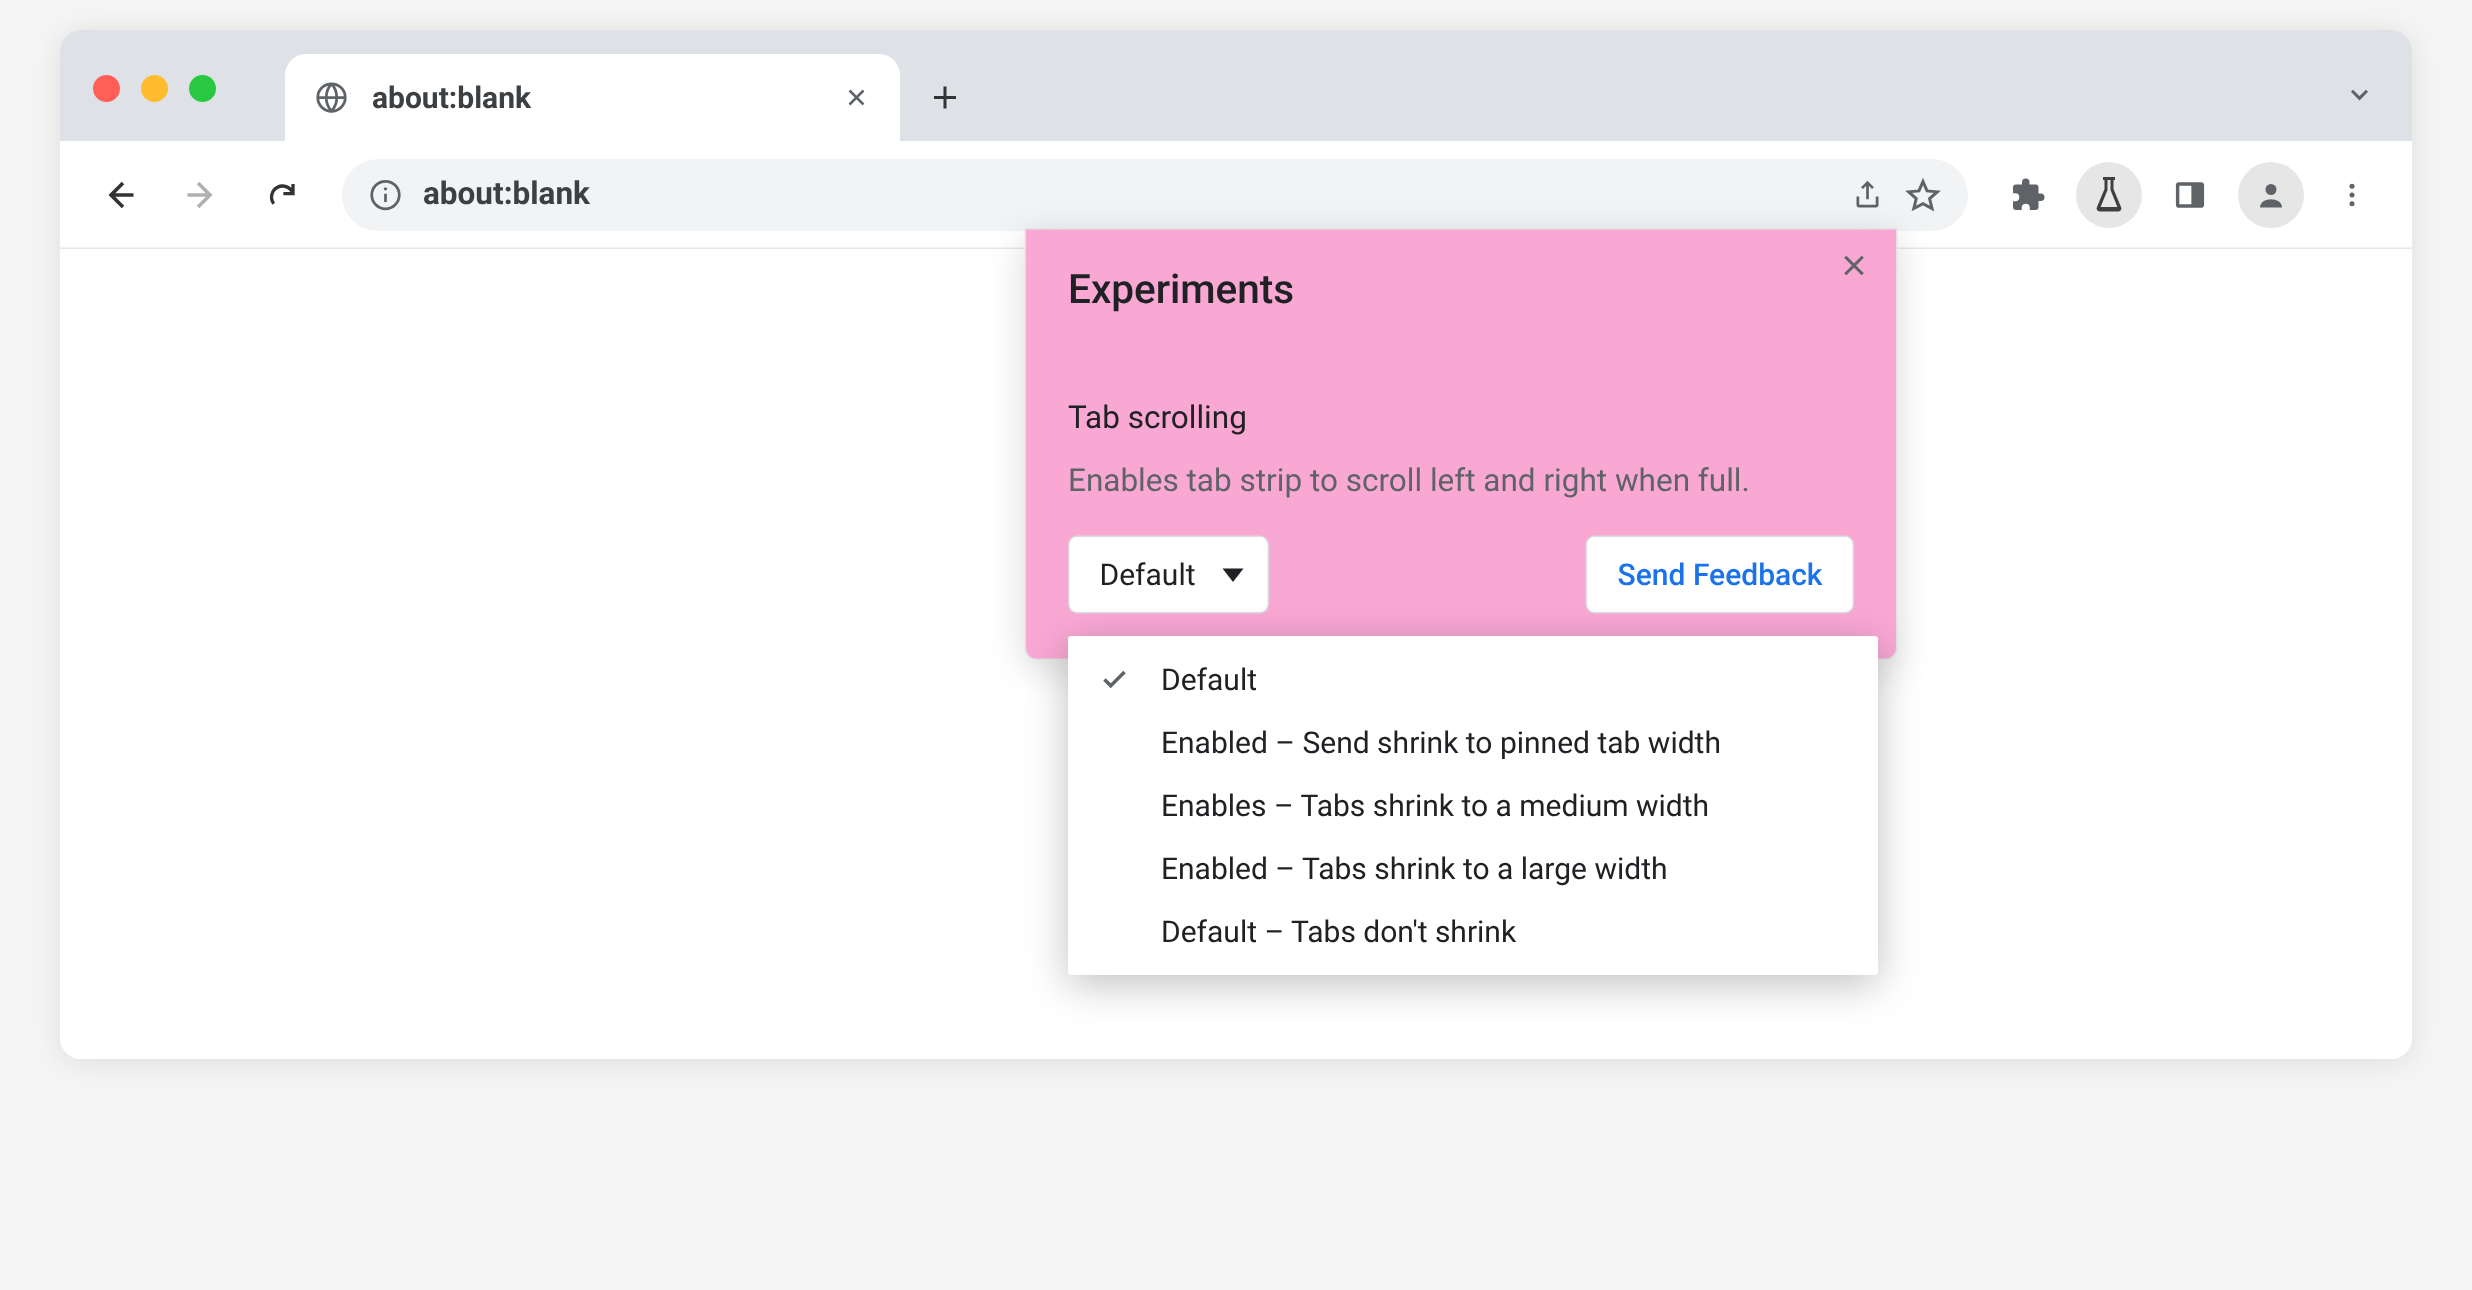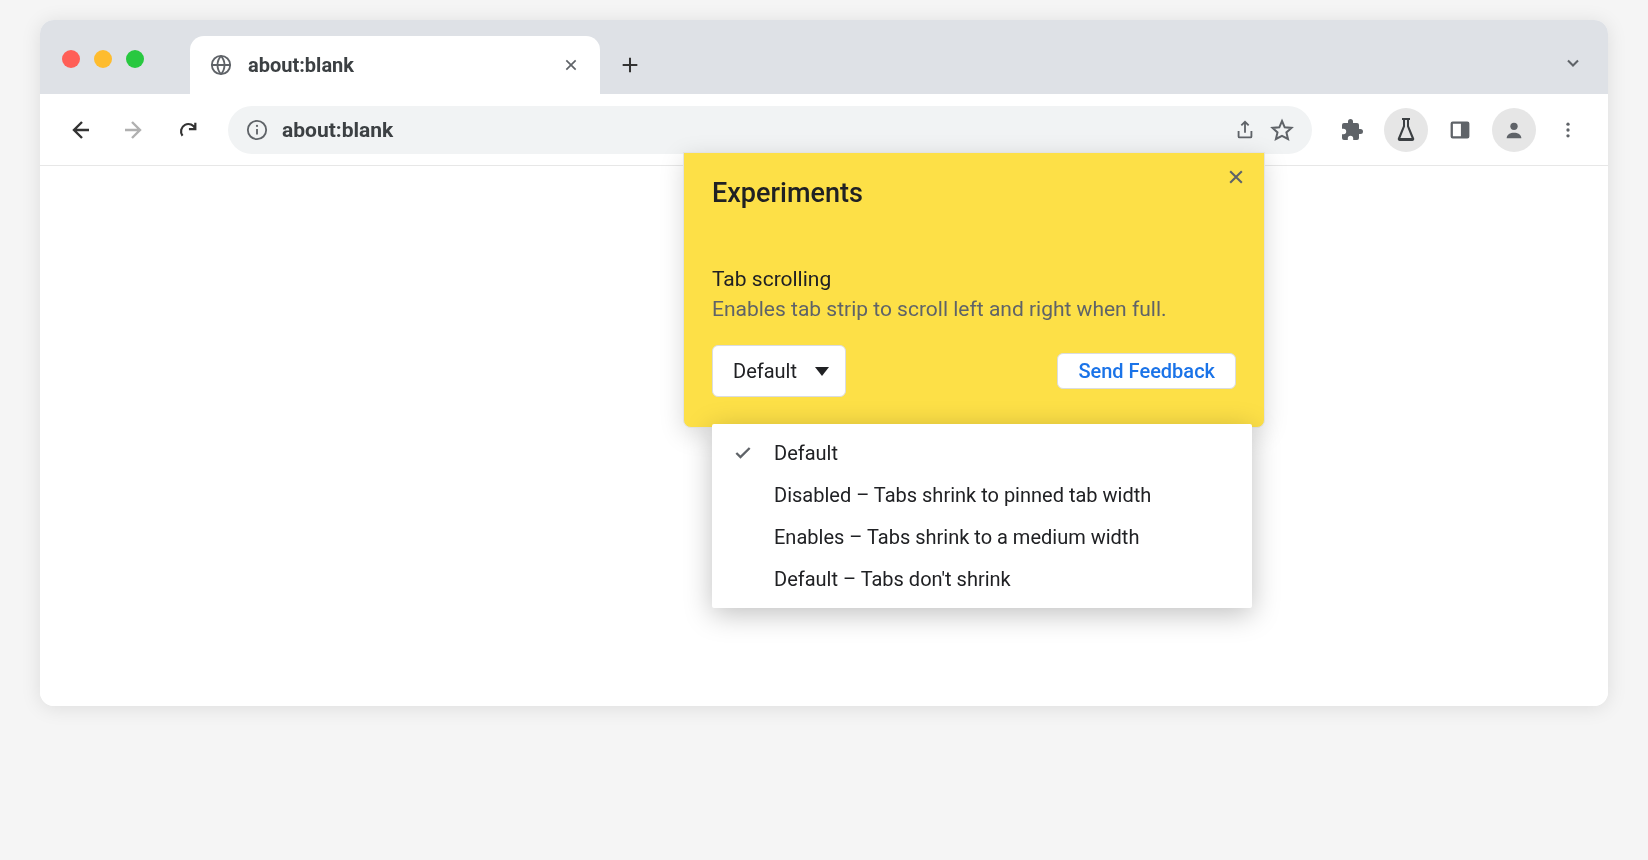--- a/index.html
+++ b/index.html
@@ -112,45 +112,45 @@
     height: 540px;
     border-radius: 0 0 14px 14px;
   }
 
   
   .popup {
     position:absolute;
     top: 152px;
     left: 683px;
     width: 582px;
-    background:#fde047;
+    background:#f9a8d4;
     border:1px solid #e3e3e3;
     border-radius: 0 0 8px 8px;
     box-shadow: 0 6px 24px rgba(0,0,0,0.15);
     padding: 24px 28px 30px 28px;
   }
   .popup-close {
     position:absolute;
     top:14px; right:18px;
     font-size:24px; color:#5f6368; cursor:pointer;
   }
   .popup-title { font-size:27px; font-weight:500; color:#202124; margin-bottom: 58px;}
-  .exp-name { font-size:21px; color:#202124; margin-bottom:6px;}
+  .exp-name { font-size:21px; color:#202124; margin-bottom:18px;}
   .exp-desc { font-size:21px; color:#5f6368; margin-bottom:24px;}
   .exp-row { display:flex; justify-content:space-between; align-items:center;}
   .dropdown-btn {
     border:1px solid #dadce0; border-radius:6px;
     height:52px; padding:0 16px 0 20px;
     display:flex; align-items:center; gap:18px;
     font-size:20px; color:#202124; cursor:pointer;
     background:#fff;
   }
   .feedback-btn {
     border:1px solid #dadce0; border-radius:6px;
-    height:36px; padding:0 20px;
+    height:52px; padding:0 20px;
     display:flex; align-items:center;
     font-size:20px; color:#1a73e8; cursor:pointer;
     background:#fff; font-weight:500;
   }
   .triangle-down { width:0;height:0;border-left:7px solid transparent;border-right:7px solid transparent;border-top:9px solid #202124;}
 
   
   .dropdown-menu {
     position:absolute;
     top:424px;
@@ -302,23 +302,27 @@
     <div class="menu-item">
       <span class="menu-check">
         <svg width="20" height="20" viewBox="0 0 24 24" fill="none" stroke="#5f6368" stroke-width="2.8">
           <path d="M4 12l5 5L20 6"></path>
         </svg>
       </span>
       <span>Default</span>
     </div>
     <div class="menu-item">
       <span class="menu-check"></span>
-      <span>Disabled – Tabs shrink to pinned tab width</span>
+      <span>Enabled – Send shrink to pinned tab width</span>
     </div>
     <div class="menu-item">
       <span class="menu-check"></span>
       <span>Enables – Tabs shrink to a medium width</span>
     </div>
     <div class="menu-item">
       <span class="menu-check"></span>
+      <span>Enabled – Tabs shrink to a large width</span>
+    </div>
+    <div class="menu-item">
+      <span class="menu-check"></span>
       <span>Default – Tabs don't shrink</span>
     </div>
   </div>
 
 </body></html>

